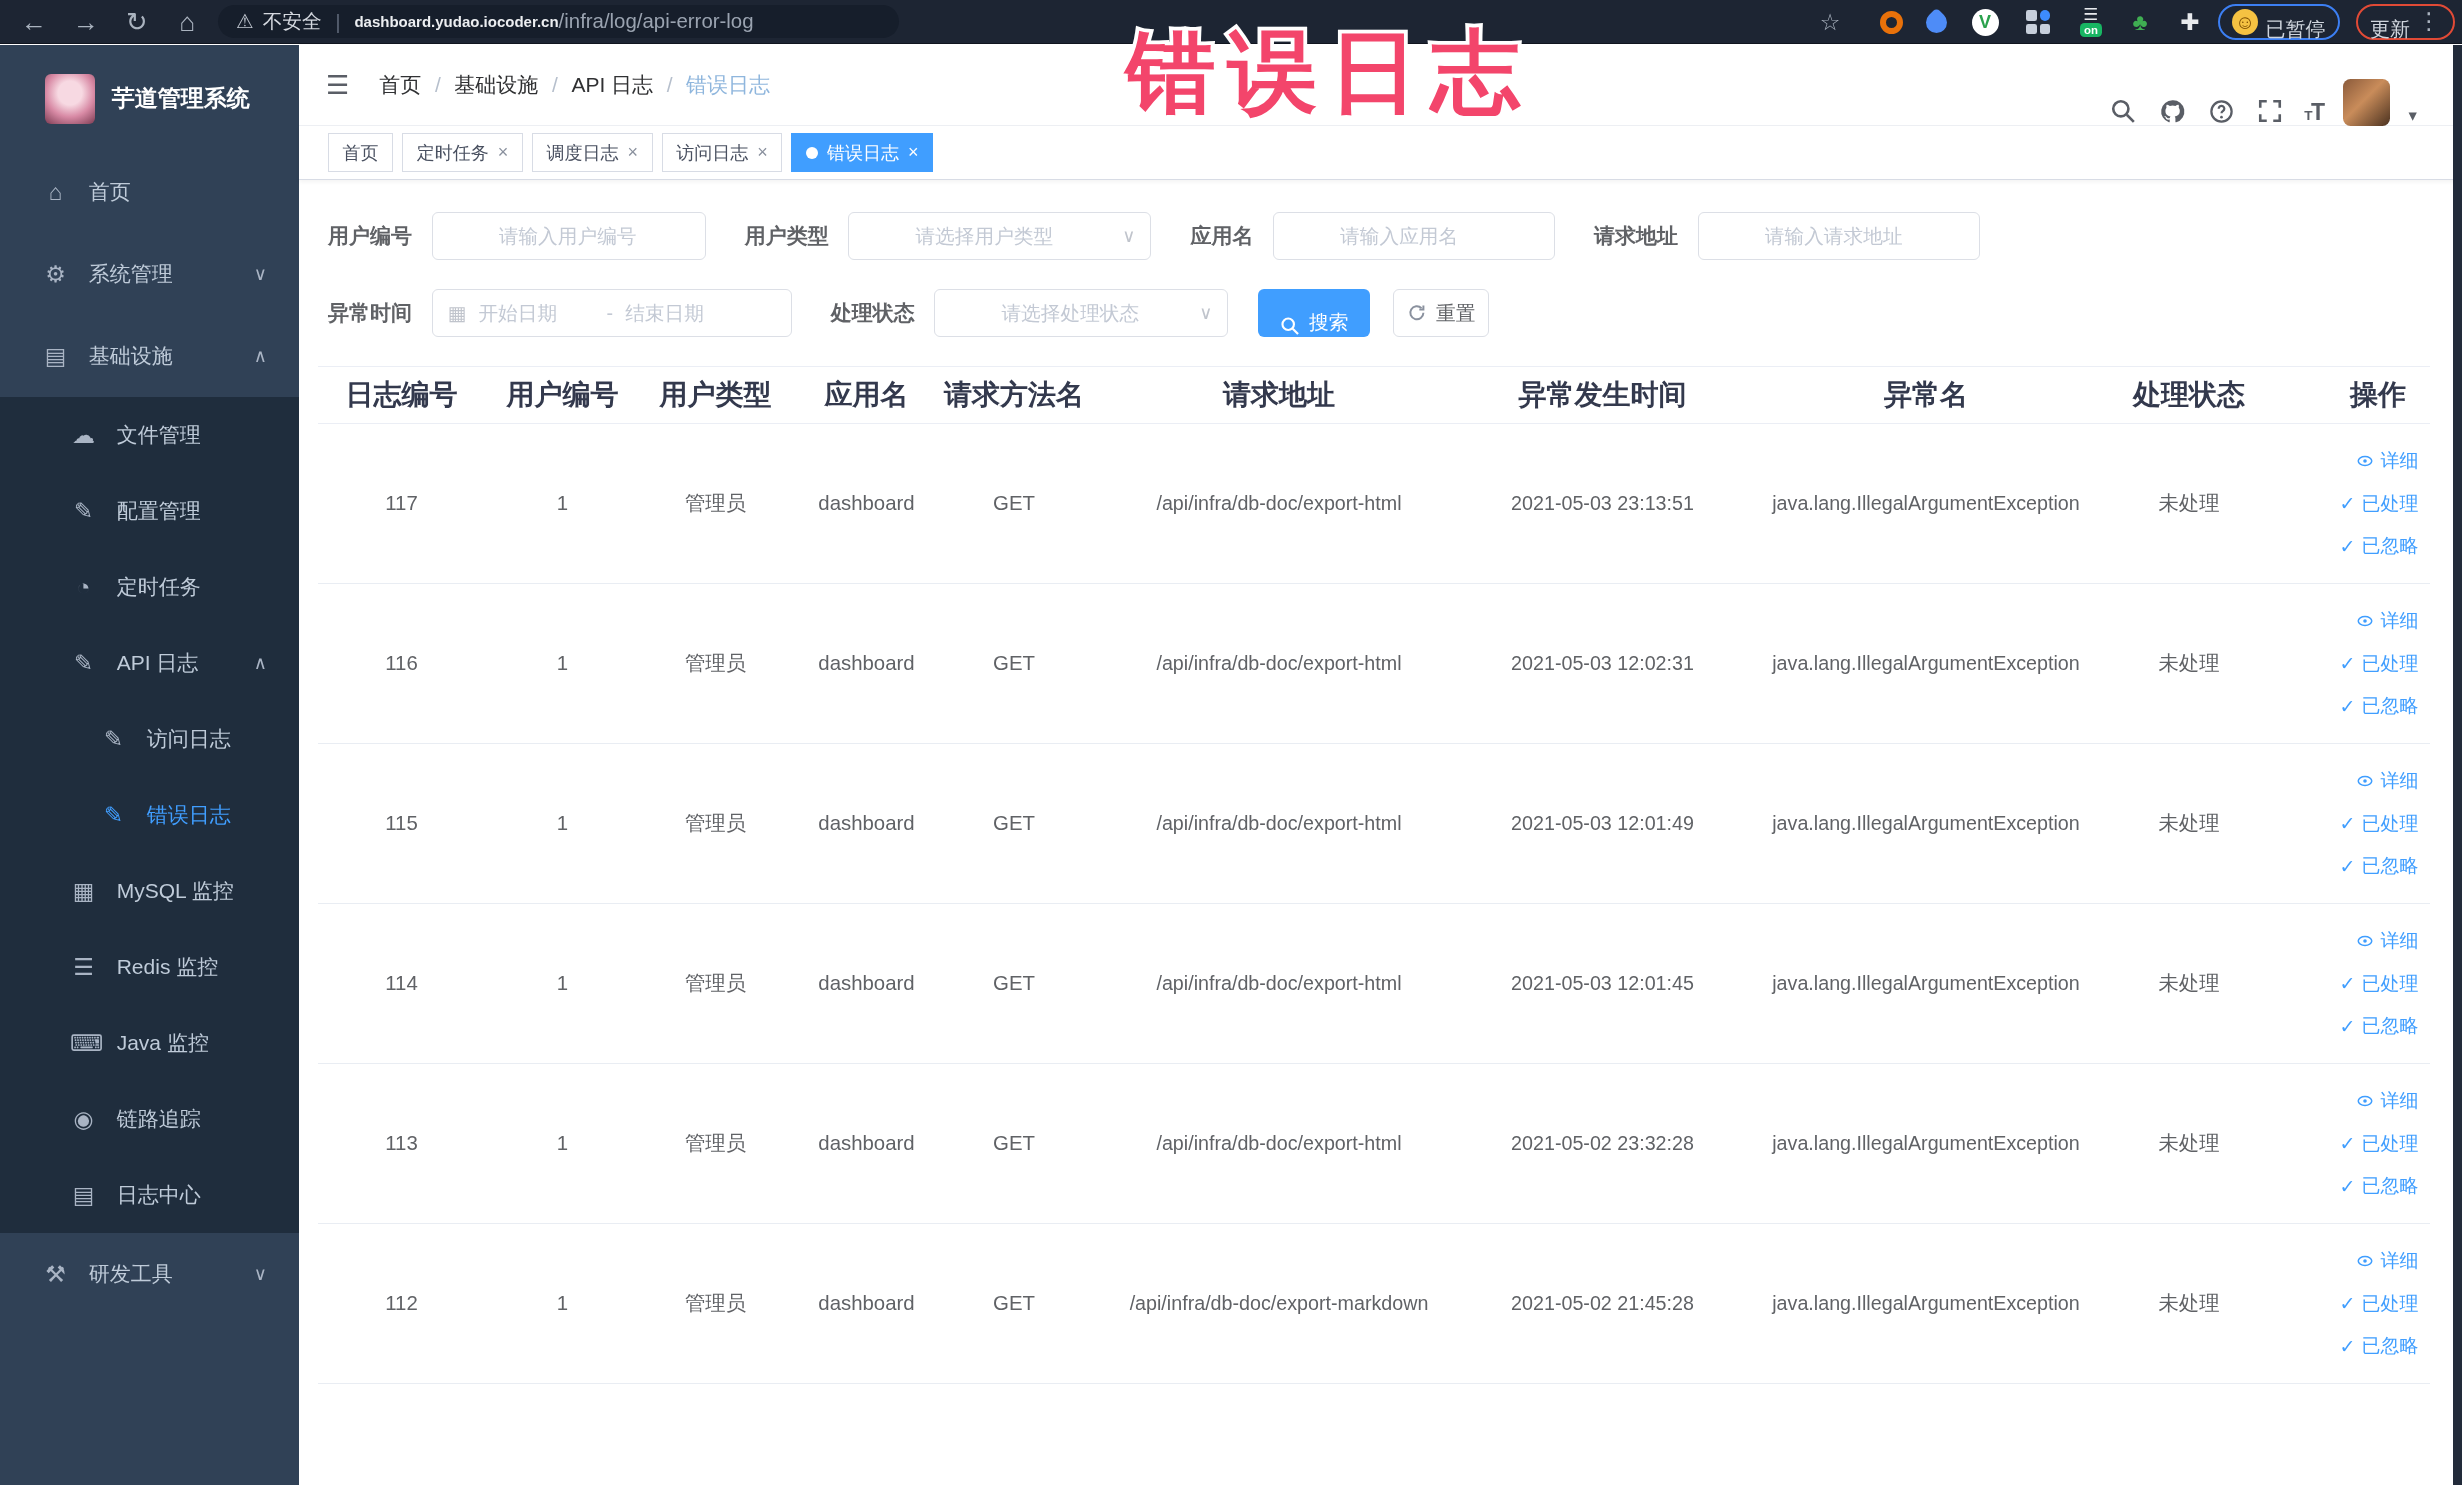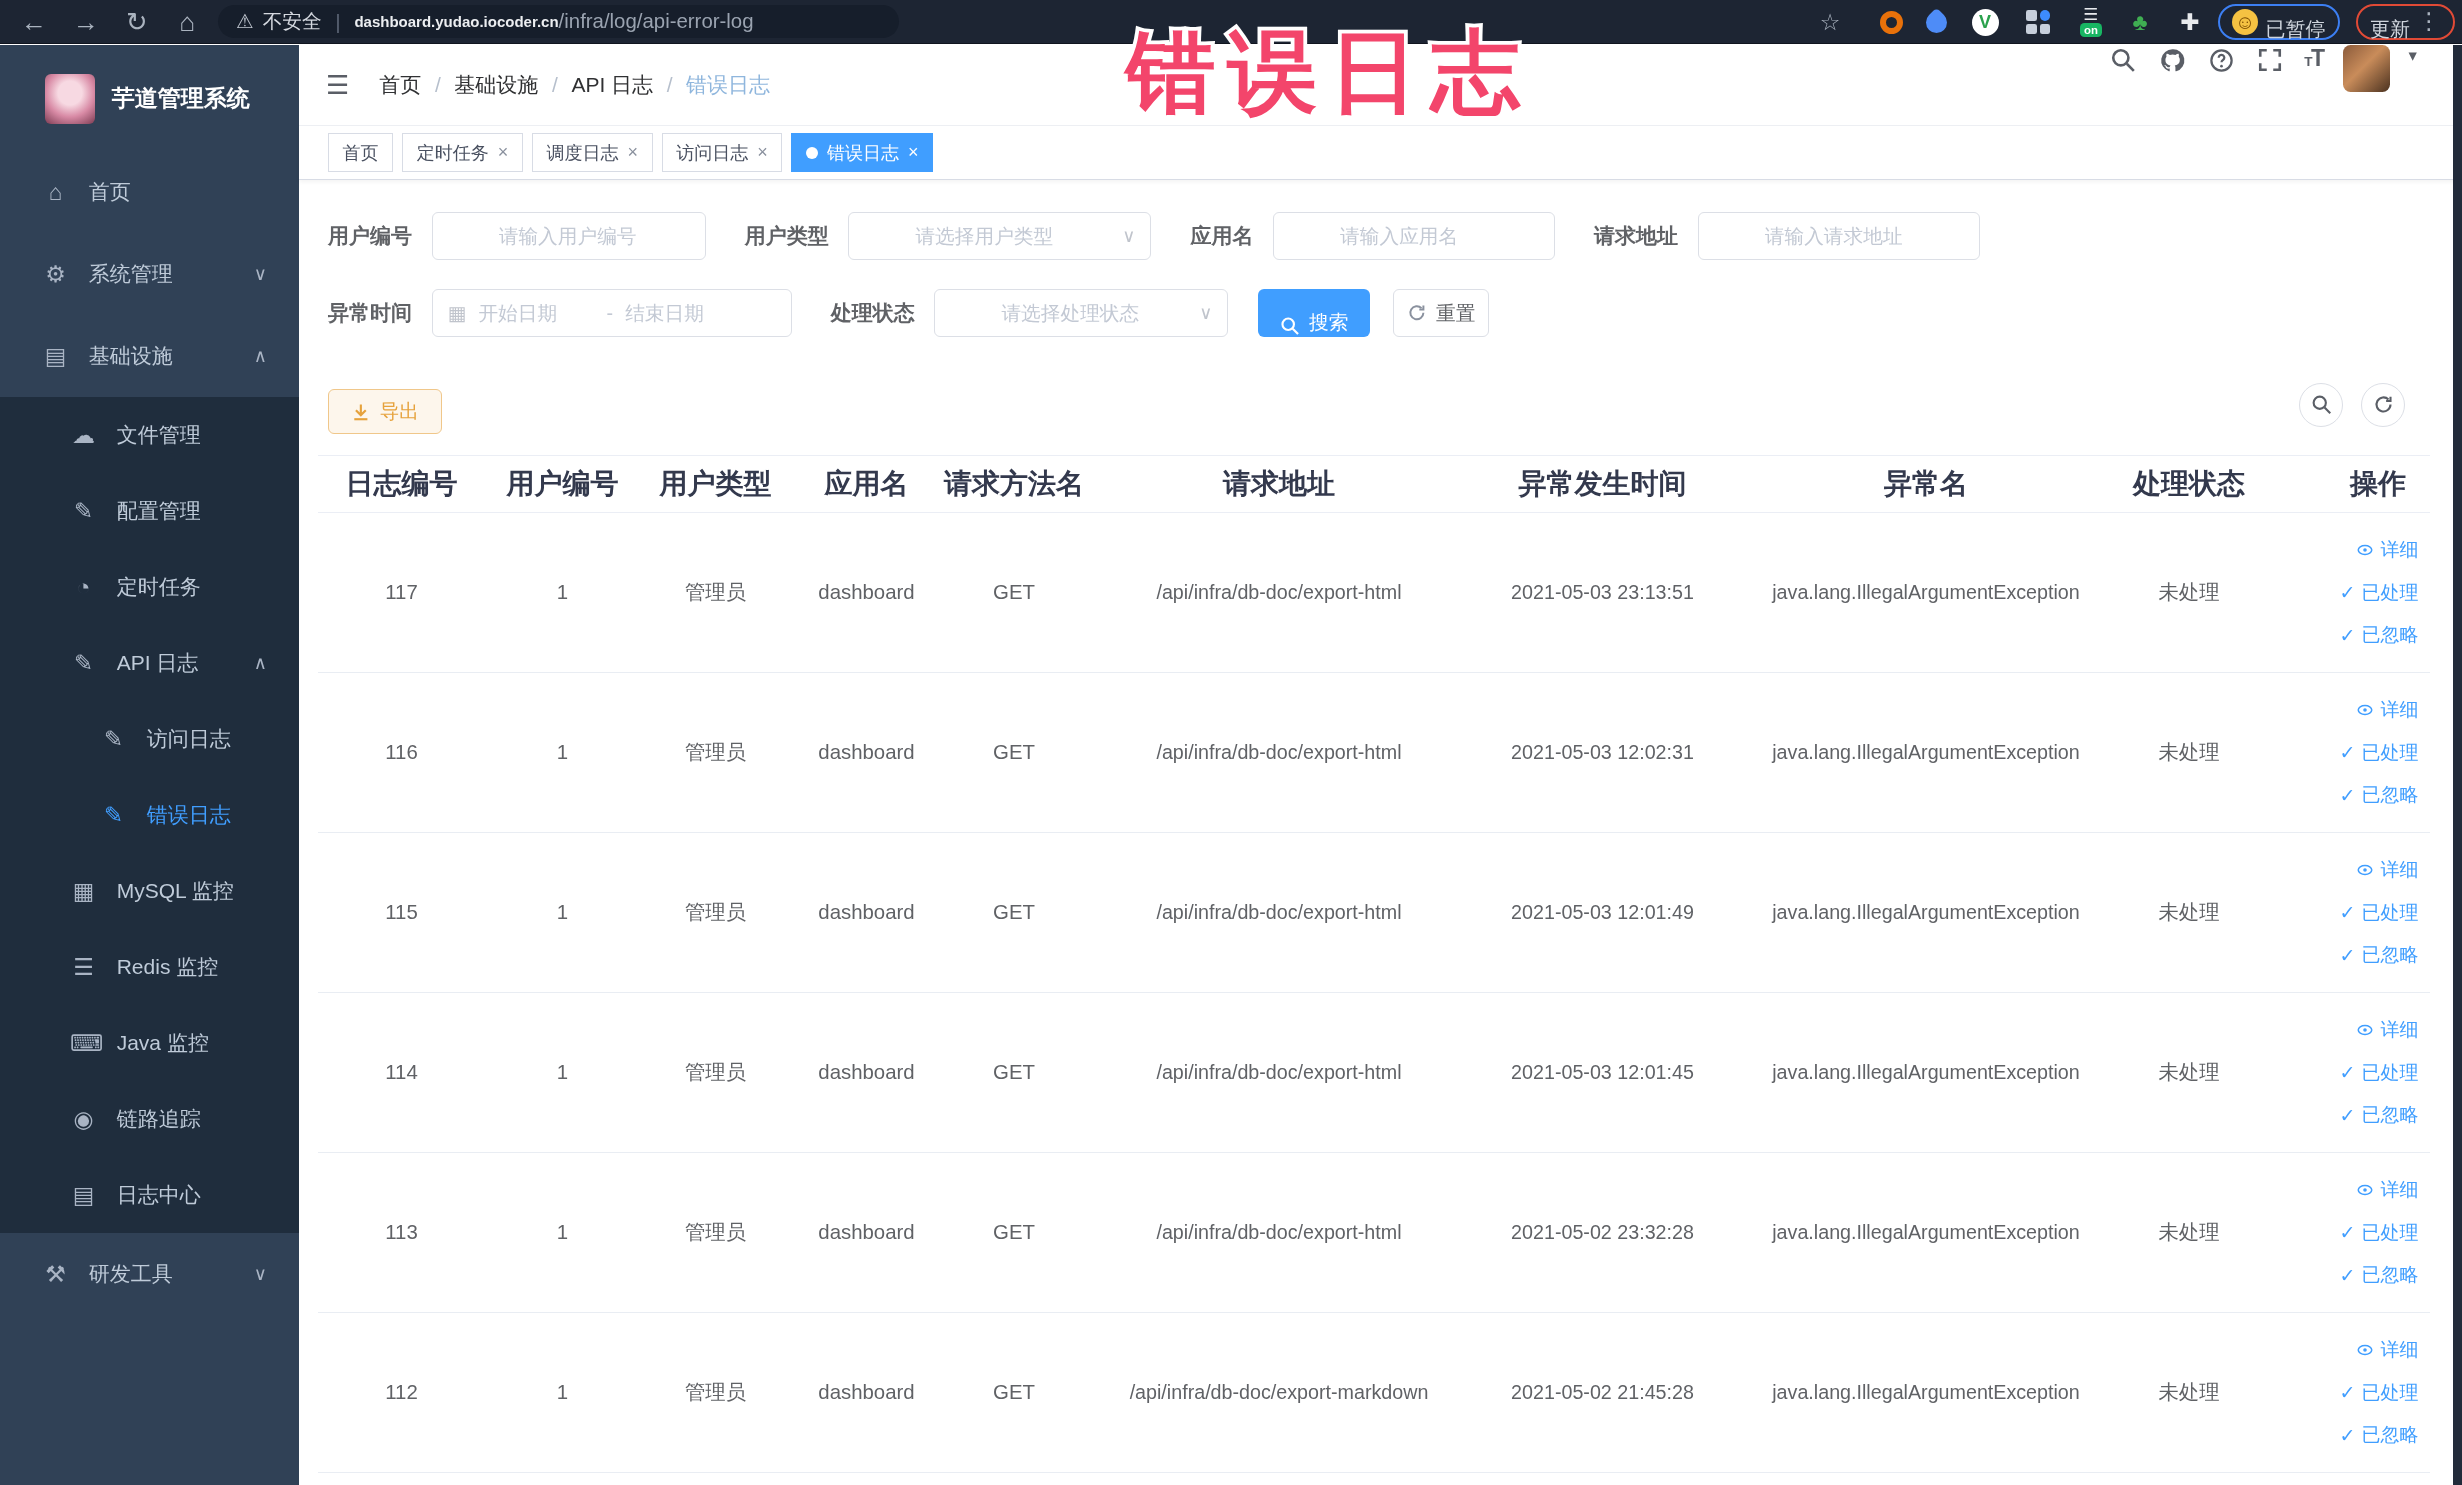--- a/index.html
+++ b/index.html
@@ -58,21 +58,21 @@
 
   
   .main { flex:1; background:#fff; position:relative; }
 
   .appheader { height:81px; display:flex; align-items:center; padding:0 27px; border-bottom:0.8px solid #eef0f4; position:relative; }
   .hamburger { font-size:26px; color:#5a5e66; margin-right:30px; }
   .crumbs { display:flex; align-items:center; gap:13.6px; font-size:21px; }
   .crumb { color:#303133; }
   .crumb-sep { color:#b6bfcc; }
   .crumb.last { color:#8fb6dd; }
-  .hdr-icons { position:absolute; right:45px; top:0; height:81px; display:flex; align-items:flex-start; gap:19px; }
+  .hdr-icons { position:absolute; right:45px; top:0; height:81px; display:flex; align-items:flex-end; gap:19px; }
   .hicon { width:30px; height:30px; display:flex; align-items:center; justify-content:center; color:#5a5e66; }
   .fontsize-ic { font-size:23px; font-weight:bold; color:#5a5e66; letter-spacing:-1.5px; }
   .fontsize-ic small { font-size:13.6px; font-weight:bold; }
   .hdr-avatar { width:47px; height:47px; border-radius:7.6px; background:linear-gradient(135deg,#8a5a3b,#c98c5a 45%,#4b3220); }
   .hdr-caret { color:#5a5e66; font-size:16.7px; }
 
   .tabbar { height:54px; display:flex; align-items:center; gap:9px; padding:0 29px; border-bottom:1.5px solid #d8dce5; box-shadow:0 1.5px 4.5px rgba(0,0,0,.05); position:relative; }
   .tag { height:39px; display:flex; align-items:center; gap:9px; border:1.5px solid #d8dce5; background:#fff; color:#495060; font-size:18px; padding:0 13.6px; cursor:pointer; white-space:nowrap; }
   .tag .tclose { font-size:18px; color:#8a919e; }
   .tag.active { background:#409eff; border-color:#409eff; color:#fff; }
@@ -372,43 +372,20 @@
           <button class="btn btn-plain">
             <svg class="ic" width="19.7" height="19.7" viewBox="0 0 24 24" fill="none" stroke="#8a919e" stroke-width="2.4">
                 <path d="M20 12a8 8 0 1 1-2.3-5.7"></path>
                 <path d="M20 3v5h-5" fill="none"></path>
               </svg>
             <span>重置</span>
           </button>
         </div>
       </div>
 
-      <div class="toolbar-row">
-        <button class="btn btn-warning">
-          <svg class="ic" width="19.7" height="19.7" viewBox="0 0 24 24" fill="none" stroke="#e6a23c" stroke-width="2.6">
-              <path d="M12 3v12M6 10l6 6 6-6"></path>
-              <path d="M4 21h16"></path>
-            </svg>
-          <span>导出</span>
-        </button>
-        <div class="circlebtns">
-          <span class="cbtn">
-            <svg class="ic" width="21" height="21" viewBox="0 0 24 24" fill="none" stroke="#5a5e66" stroke-width="2.4">
-                <circle cx="10" cy="10" r="7"></circle>
-                <line x1="15.5" y1="15.5" x2="22" y2="22"></line>
-              </svg>
-          </span>
-          <span class="cbtn">
-            <svg class="ic" width="21" height="21" viewBox="0 0 24 24" fill="none" stroke="#5a5e66" stroke-width="2.4">
-                <path d="M20 12a8 8 0 1 1-2.3-5.7"></path>
-                <path d="M20 3v5h-5"></path>
-              </svg>
-          </span>
-        </div>
-      </div>
 
       <div class="table">
         <div class="trow thead">
           <span class="th">日志编号</span>
           <span class="th">用户编号</span>
           <span class="th">用户类型</span>
           <span class="th">应用名</span>
           <span class="th">请求方法名</span>
           <span class="th">请求地址</span>
           <span class="th">异常发生时间</span>

